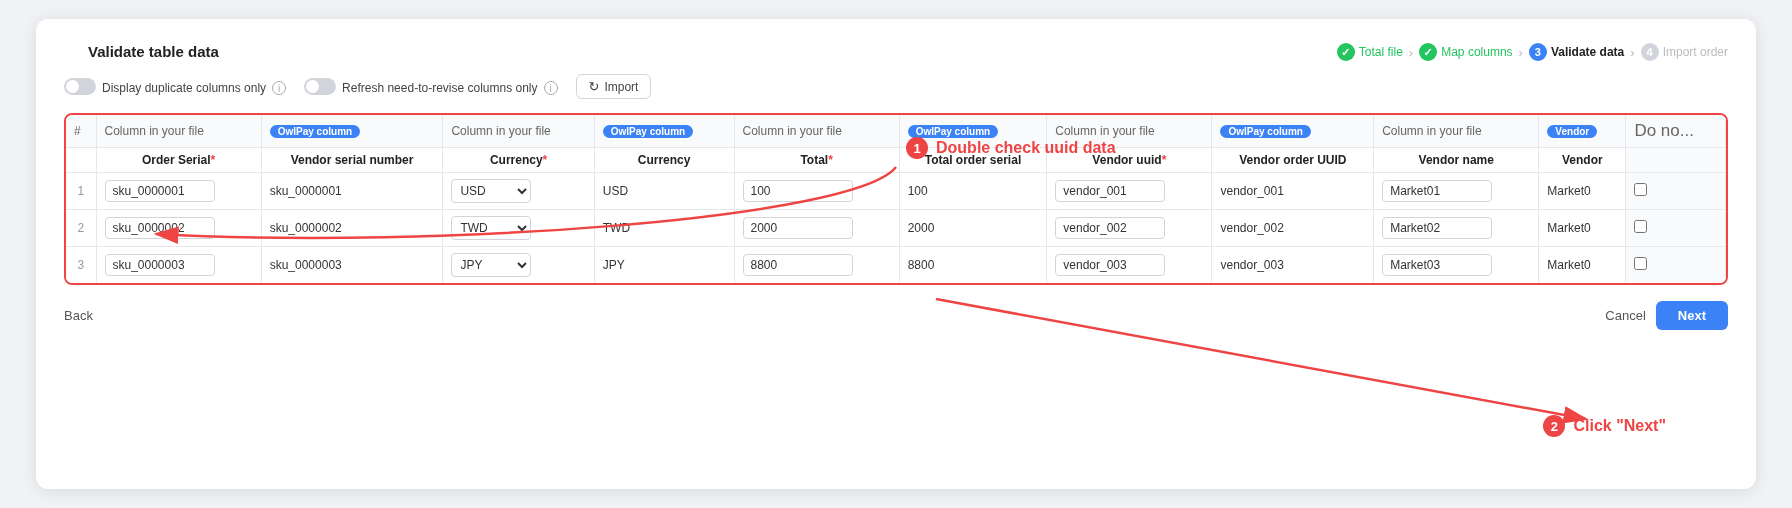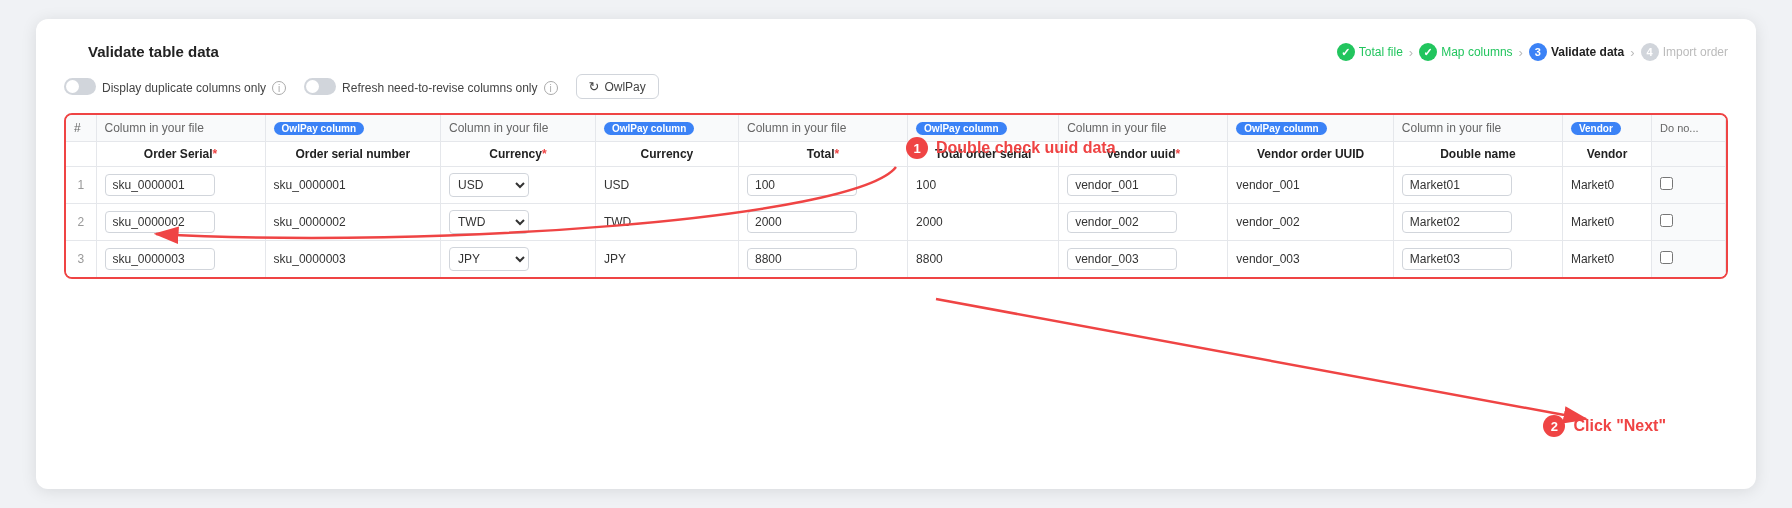--- a/index.html
+++ b/index.html
@@ -216,21 +216,21 @@
     .currency-select {
       border: 1px solid #d1d5db;
       border-radius: 4px;
       padding: 3px 4px;
       font-size: 12px;
       color: #333;
       width: 80px;
       background: #fff;
     }
     .do-not-col { background: #f9fafb !important; }
-    .do-not-header { background: #f9fafb !important; color: #999; font-size: 11px; }
+    .do-not-header { background: #f9fafb !important; color: #999; font-size: 17px; }
 
     
     .bottom-bar {
       display: flex;
       align-items: center;
       justify-content: space-between;
       margin-top: 4px;
     }
     .back-btn {
       border: none;
@@ -306,21 +306,21 @@
     </div>
     <div class="toggle-group">
       <div class="toggle">
         <div class="knob"></div>
       </div>
       <span class="toggle-label">Refresh need-to-revise columns only</span>
       <div class="info-icon">i</div>
     </div>
     <button class="refresh-btn">
       <span class="refresh-icon">↻</span>
-      <span>OwlPay</span>
+      <span>Import</span>
     </button>
   </div>
 
   <div class="callout-1">
     <div class="callout-badge">1</div>
     <span class="callout-text">Double check uuid data</span>
   </div>
 
   <div class="table-wrapper">
     <table>
@@ -337,28 +337,28 @@
           <th>Column in your file</th>
           <th><span class="owlpay-badge">OwlPay column</span></th>
           <th>Column in your file</th>
           <th><span class="owlpay-badge">Vendor</span></th>
           <th class="do-not-header">Do no...</th>
         </tr>
 
         <tr class="col-name-row">
           <th></th>
           <th>Order Serial<span class="required">*</span></th>
-          <th>Order serial number</th>
+          <th>Vendor serial number</th>
           <th>Currency<span class="required">*</span></th>
           <th>Currency</th>
           <th>Total<span class="required">*</span></th>
           <th>Total order serial</th>
           <th>Vendor uuid<span class="required">*</span></th>
           <th>Vendor order UUID</th>
-          <th>Double name</th>
+          <th>Vendor name</th>
           <th>Vendor</th>
           <th class="do-not-header"></th>
         </tr>
       </thead>
       <tbody id="table-body">
       <tr>
       <td class="row-num">1</td>
       <td><input class="cell-input" value="sku_0000001" style=""></td>
       <td>sku_0000001</td>
       <td>
@@ -429,14 +429,21 @@
       <marker id="arrowhead2" markerWidth="10" markerHeight="7" refX="9" refY="3.5" orient="auto">
         <polygon points="0 0, 10 3.5, 0 7" fill="#ef4444"></polygon>
       </marker>
     </defs>
 
     <path d="M 860 148 C 820 200, 400 230, 120 215" stroke="#ef4444" stroke-width="2.5" fill="none" marker-end="url(#arrowhead1)"></path>
 
     <path d="M 900 280 L 1550 400" stroke="#ef4444" stroke-width="2.5" fill="none" marker-end="url(#arrowhead2)"></path>
   </svg>
 
+  <div class="bottom-bar">
+    <button class="back-btn">Back</button>
+    <div class="bottom-right">
+      <button class="cancel-btn">Cancel</button>
+      <button class="next-btn">Next</button>
+    </div>
+  </div>
 
 </div>
 
 </body></html>

